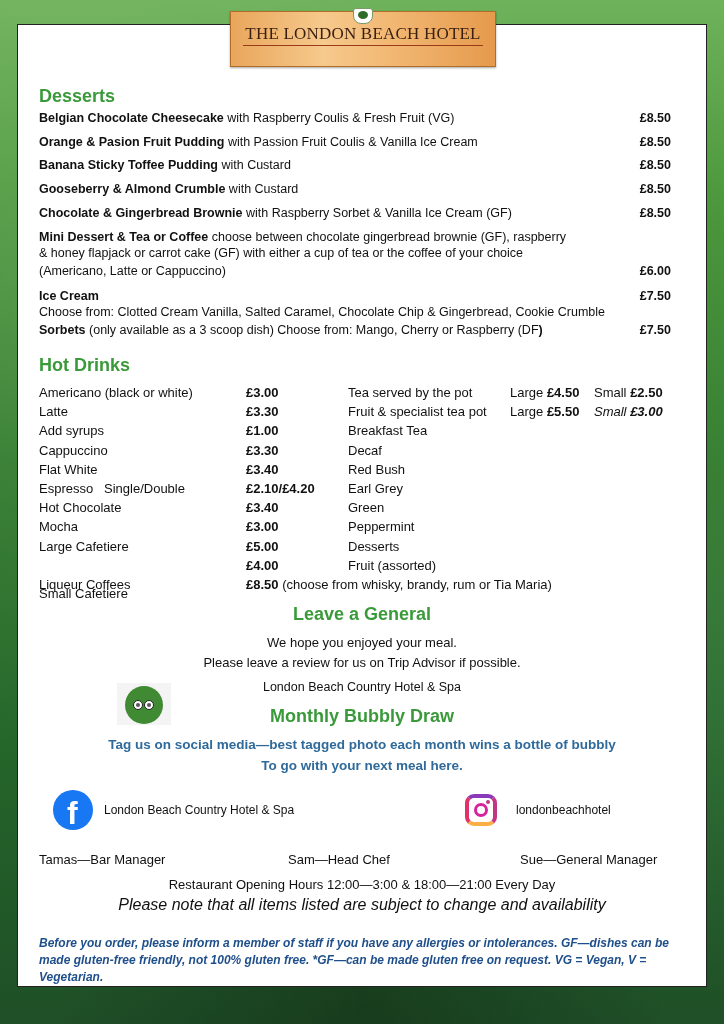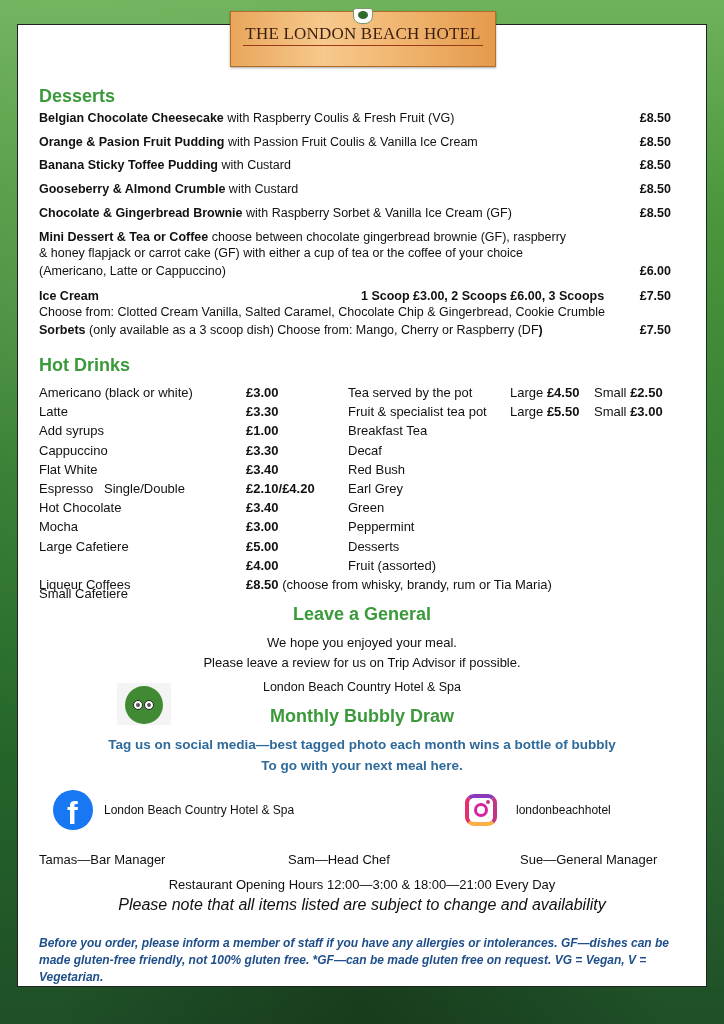--- a/index.html
+++ b/index.html
@@ -104,21 +104,20 @@
   <b>Mini Dessert &amp; Tea or Coffee</b><span> choose between chocolate gingerbread brownie (GF), raspberry</span>
 </div>
 <div class="desc-line" style="top:246px;">&amp; honey flapjack or carrot  cake (GF) with either a cup of tea or the coffee of your choice</div>
 <div class="item" style="top:263px;">
   <span>(Americano, Latte or Cappuccino)</span>
   <span class="price">£6.00</span>
 </div>
 
 <div class="item" style="top:288px;">
   <b>Ice Cream</b>
-  <b style="position:absolute; left:322px;">1 Scoop £3.00, 2 Scoops £6.00, 3 Scoops</b>
   <span class="price">£7.50</span>
 </div>
 <div class="desc-line" style="top:305px;">Choose from: Clotted Cream Vanilla, Salted Caramel, Chocolate Chip &amp; Gingerbread, Cookie Crumble</div>
 <div class="item" style="top:322px;">
   <b>Sorbets</b><span> (only available as a 3 scoop dish) Choose from: Mango, Cherry or Raspberry (DF</span><b>)</b>
   <span class="price">£7.50</span>
 </div>
 
 <div class="h-green" style="left:39px; top:355px;">Hot Drinks</div>
 
@@ -145,21 +144,21 @@
   <b class="drow" style="left:246px; top:558px;">£4.00</b>
   <div class="drow" style="left:39px; top:577px;"><span>Liqueur Coffees</span></div>
   <div class="drow" style="left:246px; top:577px;"><b>£8.50</b><span> (choose from whisky, brandy, rum or Tia Maria)</span></div>
 
   <div class="drow" style="left:348px; top:385px;"><span>Tea served by the pot</span></div>
   <div class="drow" style="left:510px; top:385px;"><span>Large </span><b>£4.50</b></div>
   <div class="drow" style="left:594px; top:385px;"><span>Small </span><b>£2.50</b></div>
 
   <div class="drow" style="left:348px; top:404px;"><span>Fruit &amp; specialist tea pot</span></div>
   <div class="drow" style="left:510px; top:404px;"><span>Large </span><b>£5.50</b></div>
-  <div class="drow" style="left:594px; top:404px;"><span>Small </span><b>£3.00</b></div>
+  <div class="drow" style="left:594px; top:404px;font-style:italic;"><span>Small </span><b>£3.00</b></div>
 
   <div class="drow" style="left:348px; top:423px;">Breakfast Tea</div>
   <div class="drow" style="left:348px; top:443px;">Decaf</div>
   <div class="drow" style="left:348px; top:462px;">Red Bush</div>
   <div class="drow" style="left:348px; top:481px;">Earl Grey</div>
   <div class="drow" style="left:348px; top:500px;">Green</div>
   <div class="drow" style="left:348px; top:519px;">Peppermint</div>
   <div class="drow" style="left:348px; top:539px;">Desserts</div>
   <div class="drow" style="left:348px; top:558px;">Fruit (assorted)</div>
 </div>

